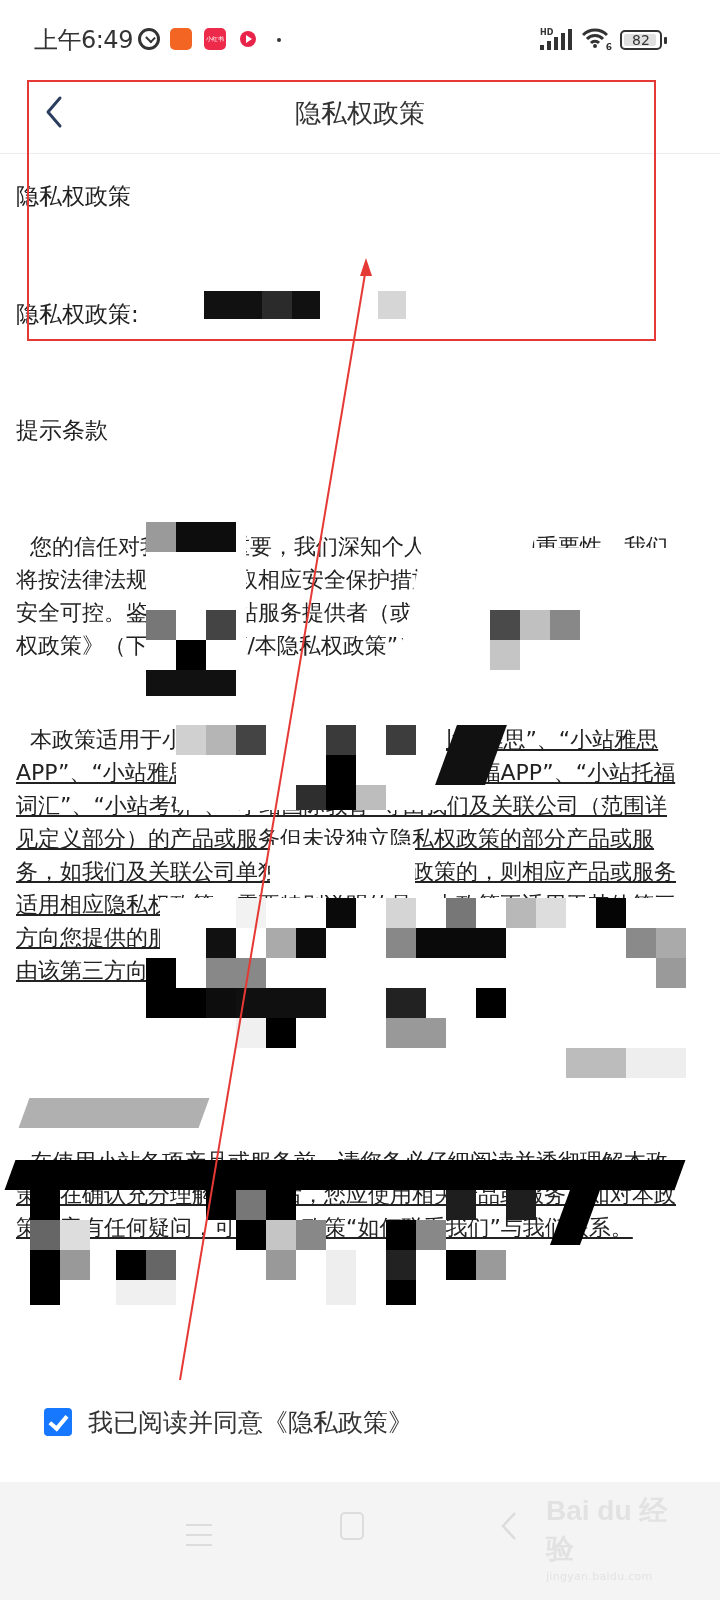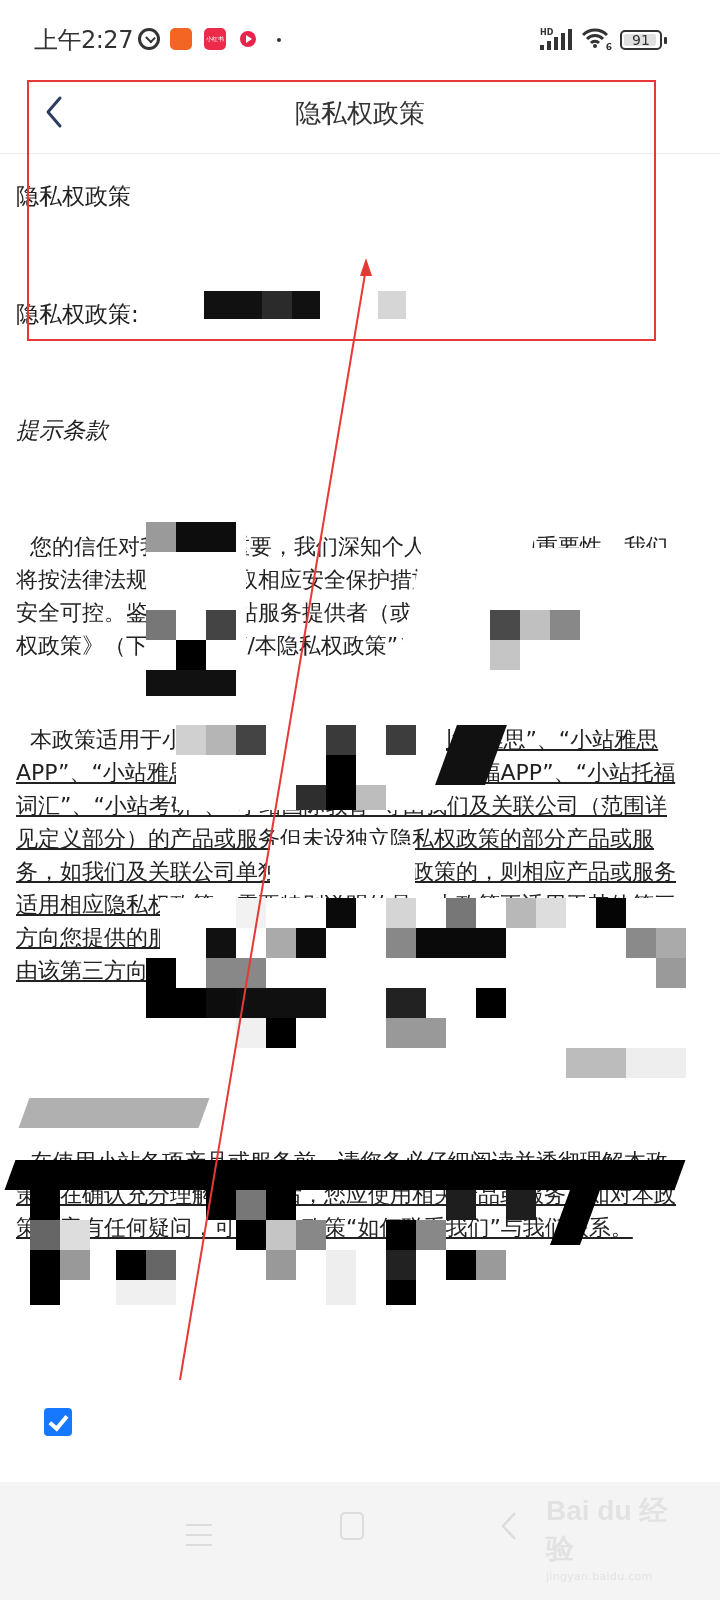--- a/index.html
+++ b/index.html
@@ -36,21 +36,21 @@
 
   
   .annotation-box { position: absolute; left: 27px; top: 80px; width: 629px; height: 261px; border: 2px solid #e53935; pointer-events: none; }
   .annotation-arrow { position: absolute; left: 0; top: 0; width: 720px; height: 1600px; pointer-events: none; }
 
   
   .content { position: absolute; top: 155px; left: 0; width: 720px; }
   .doc-heading { position: absolute; left: 16px; font-size: 23px; color: #222; }
   .h-title { top: 26px; }
   .h-date { top: 144px; }
-  .h-tips { top: 260px; font-style: italic; }
+  .h-tips { top: 260px; }
   .date-redact1 { position: absolute; left: 204px; top: 136px; width: 116px; height: 28px; background: #111; }
   .date-redact1::after { content: ""; position: absolute; left: 58px; top: 0; width: 30px; height: 28px; background: #2b2b2b; }
   .date-redact2 { position: absolute; left: 378px; top: 136px; width: 28px; height: 28px; background: #d6d6d6; }
 
   .para { position: absolute; left: 16px; width: 668px; font-size: 22px; line-height: 33px; color: #222; }
   .para.p1 { top: 375px; }
   .para.p2 { top: 568px; }
   .para.p3 { top: 990px; }
   .para .ul { text-decoration: underline; }
 
@@ -71,21 +71,21 @@
   .sys-home { position: absolute; left: 340px; top: 30px; width: 24px; height: 28px; border: 2px solid #dcdcdc; border-radius: 5px; }
   .sys-back { position: absolute; left: 500px; top: 28px; width: 18px; height: 32px; }
   .watermark { position: absolute; left: 546px; top: 10px; width: 130px; height: 60px; color: #e2e2e2; }
   .watermark .brand { font-size: 28px; font-weight: bold; font-family: "Liberation Sans", sans-serif; }
   .watermark .url { font-size: 11px; margin-top: 2px; letter-spacing: 0.3px; }
 </style>
 </head>
 <body>
 
 <div class="status-bar">
-  <span class="status-time">上午2:27</span>
+  <span class="status-time">上午6:49</span>
   <span class="status-icon alarm"></span>
   <span class="status-icon app-kuaishou"></span>
   <span class="status-icon app-xhs">小红书</span>
   <span class="status-icon app-red"></span>
   <span class="dot"></span>
 
   <div class="signal">
     <span class="hd">HD</span>
     <span class="bar" style="left:0;height:5px;"></span>
     <span class="bar" style="left:7px;height:9px;"></span>
@@ -99,21 +99,21 @@
       <path d="M1 7 A17 17 0 0 1 25 7" stroke="#333" stroke-width="3" fill="none"></path>
       <path d="M5 11 A11 11 0 0 1 21 11" stroke="#333" stroke-width="3" fill="none"></path>
       <path d="M9 15 A5.5 5.5 0 0 1 17 15" stroke="#333" stroke-width="3" fill="none"></path>
       <circle cx="13" cy="18" r="2" fill="#333"></circle>
     </svg>
     <span class="six">6</span>
   </div>
 
   <div class="battery">
     <span class="fill"></span>
-    <span class="lvl">91</span>
+    <span class="lvl">82</span>
     <span class="tip"></span>
   </div>
 </div>
 
 <div class="nav-header">
   <div class="back-btn">
     <svg width="30" height="36" viewBox="0 0 30 36">
       <path d="M20 4 L8 18 L20 32" stroke="#2c3e60" stroke-width="3" fill="none" stroke-linecap="round" stroke-linejoin="round"></path>
     </svg>
   </div>
@@ -219,20 +219,21 @@
 </div>
 
 <div class="annotation-box"></div>
 <svg class="annotation-arrow" viewBox="0 0 720 1600">
   <path d="M180 1380 L366 268" stroke="#e53935" stroke-width="2" fill="none"></path>
   <path d="M366 258 L360 276 L372 276 Z" fill="#e53935"></path>
 </svg>
 
 <div class="agree-row">
   <span class="checkbox"></span>
+  <span class="agree-text">我已阅读并同意《隐私政策》</span>
 </div>
 
 <div class="sys-nav">
   <div class="sys-menu">
     <span style="top:0;"></span>
       <span style="top:10px;"></span>
       <span style="top:20px;"></span>
   </div>
   <div class="sys-home"></div>
   <div class="sys-back">

